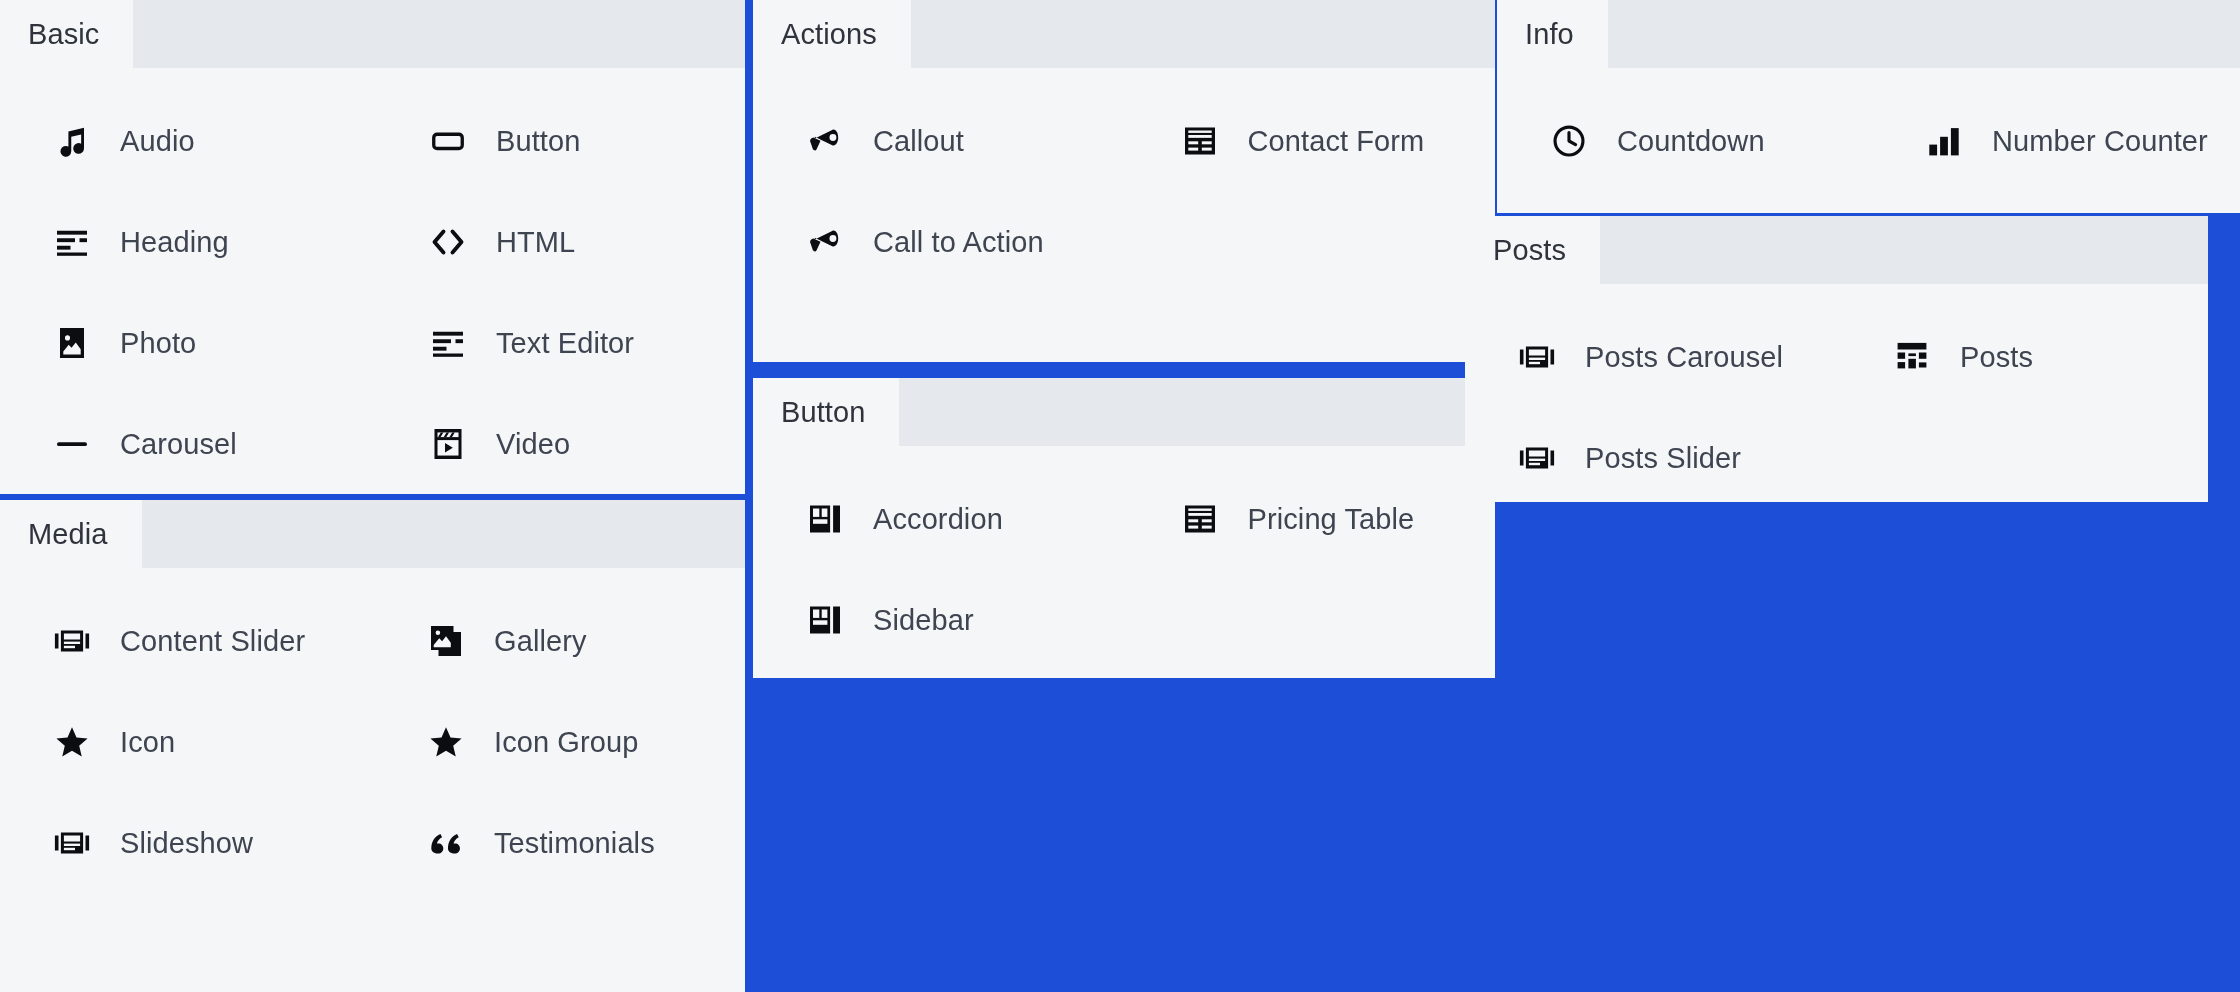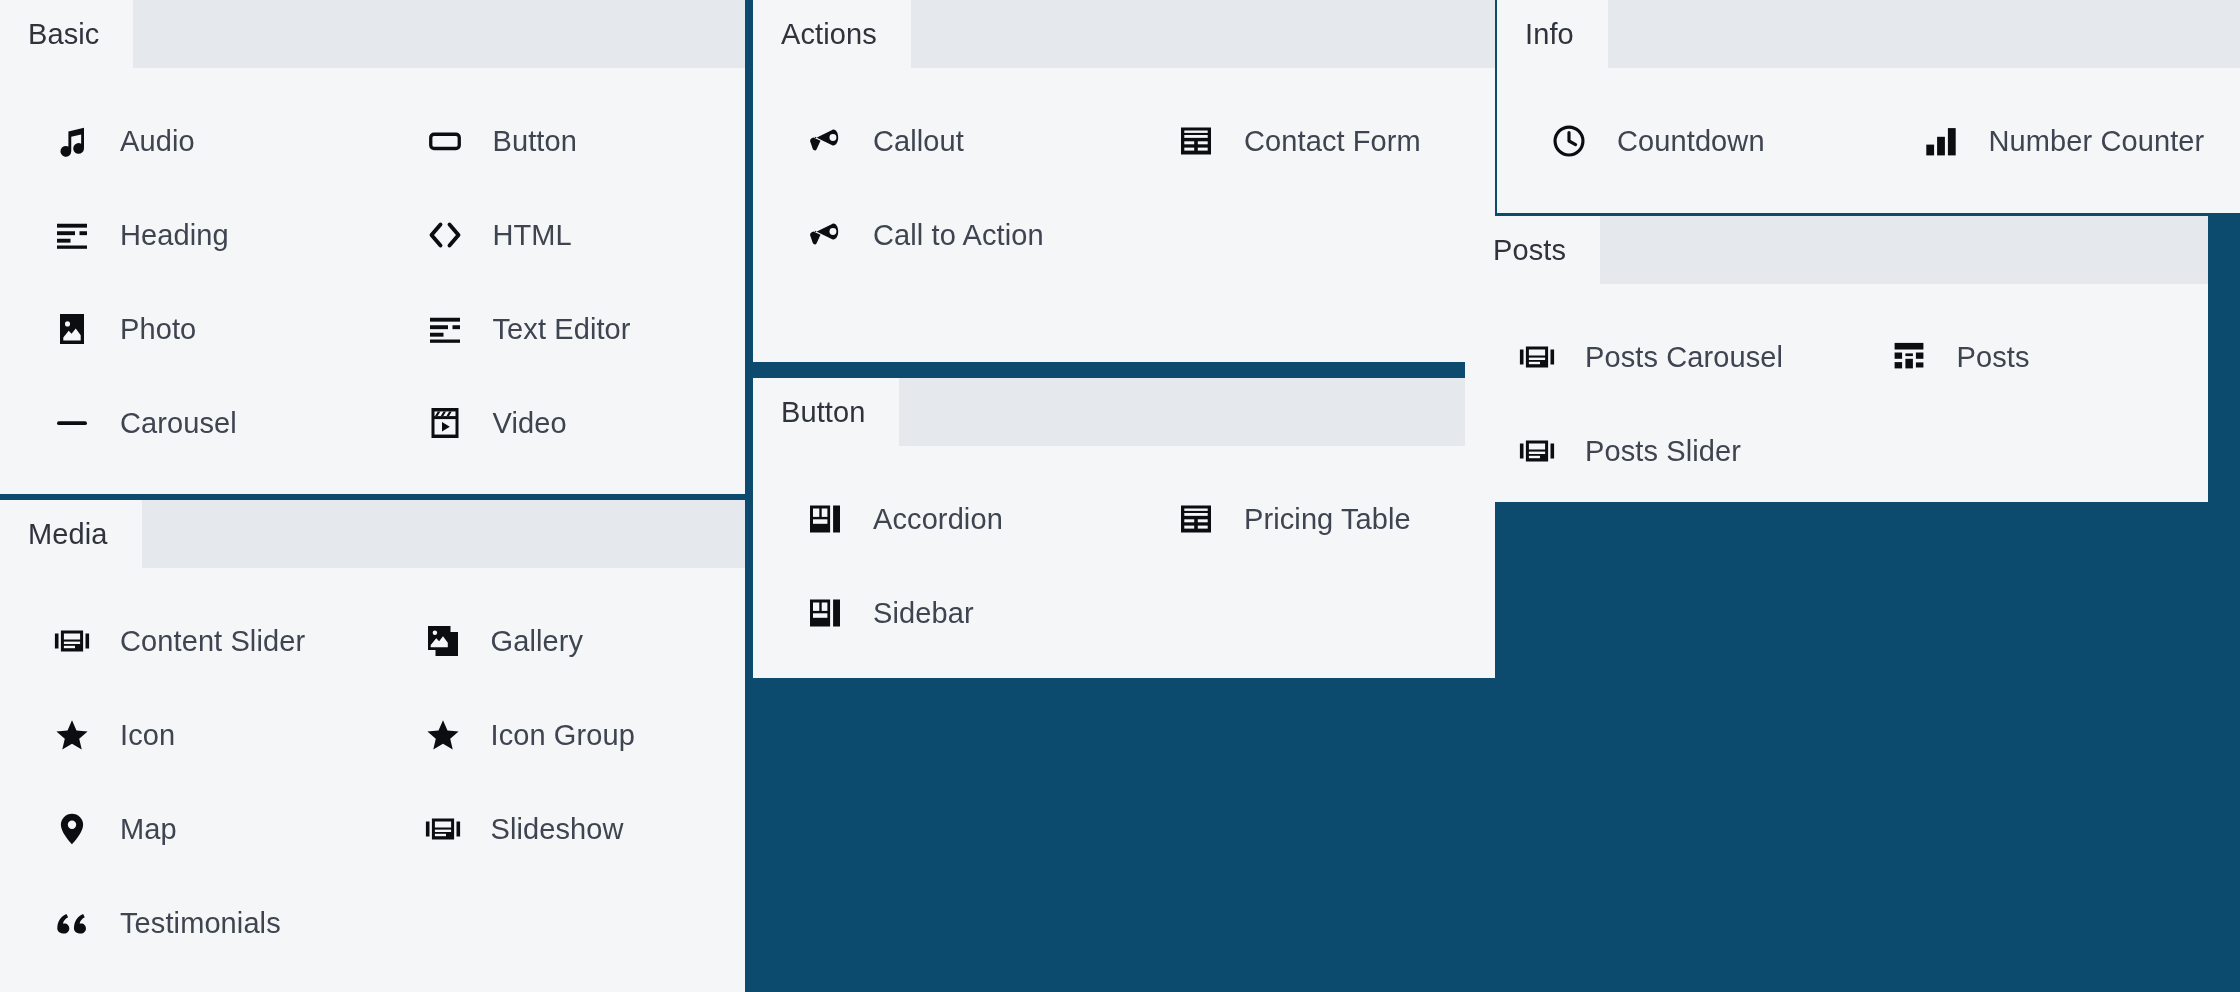--- a/index.html
+++ b/index.html
@@ -9,21 +9,21 @@
     height: 992px;
     background: #ffffff;
     font-family: "Liberation Sans", sans-serif;
     overflow: hidden;
   }
 
   #stage {
     position: relative;
     width: 2240px;
     height: 992px;
-    background: #0c4a6e;
+    background: #1d4ed8;
   }
 
   
   .panel {
     position: absolute;
     background: #f4f6f8;
     box-sizing: border-box;
   }
 
   .panel-header {
@@ -52,20 +52,21 @@
 
   .panel-body {
     padding: 26px 0 22px 0;
   }
 
   .grid {
     display: grid;
     grid-template-columns: 1fr 1fr;
     row-gap: 0;
     column-gap: 0;
+    gap: 7px;
   }
 
   .cell {
     display: flex;
     align-items: center;
     height: 94px;
     padding-left: 52px;
     box-sizing: border-box;
   }
 
@@ -240,28 +241,20 @@
             <span class="ic">
               <svg viewBox="0 0 24 24" width="36" height="36" fill="currentColor">
       <path d="M12 2.2 15 9l7.4.6-5.6 4.9 1.7 7.2L12 17.9 5.5 21.7l1.7-7.2L1.6 9.6 9 9z"></path>
     </svg>
             </span>
             <span class="lbl">Icon Group</span>
           </div>
           <div class="cell">
             <span class="ic">
               <svg viewBox="0 0 24 24" width="36" height="36" fill="currentColor">
-      <path d="M12 1.8a7.4 7.4 0 0 0-7.4 7.4c0 5.5 7.4 13 7.4 13s7.4-7.5 7.4-13A7.4 7.4 0 0 0 12 1.8zm0 10.2a2.8 2.8 0 1 1 0-5.6 2.8 2.8 0 0 1 0 5.6z"></path>
-    </svg>
-            </span>
-            <span class="lbl">Map</span>
-          </div>
-          <div class="cell">
-            <span class="ic">
-              <svg viewBox="0 0 24 24" width="36" height="36" fill="currentColor">
       <rect x="0.6" y="7" width="2.4" height="10"></rect>
       <rect x="4.6" y="5" width="14.8" height="14"></rect>
       <rect x="6.6" y="7" width="10.8" height="4" fill="#f4f6f8"></rect>
       <rect x="6.6" y="12.4" width="10.8" height="1.6" fill="#f4f6f8"></rect>
       <rect x="6.6" y="15.2" width="7.4" height="1.6" fill="#f4f6f8"></rect>
       <rect x="21" y="7" width="2.4" height="10"></rect>
     </svg>
             </span>
             <span class="lbl">Slideshow</span>
           </div>

